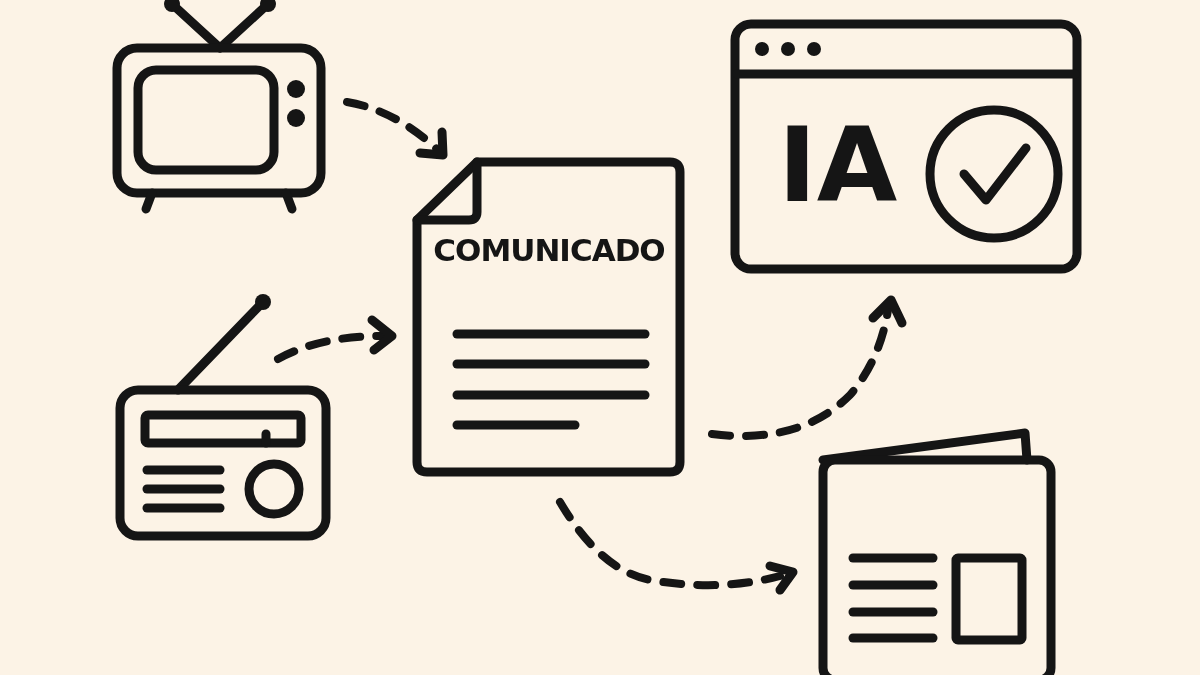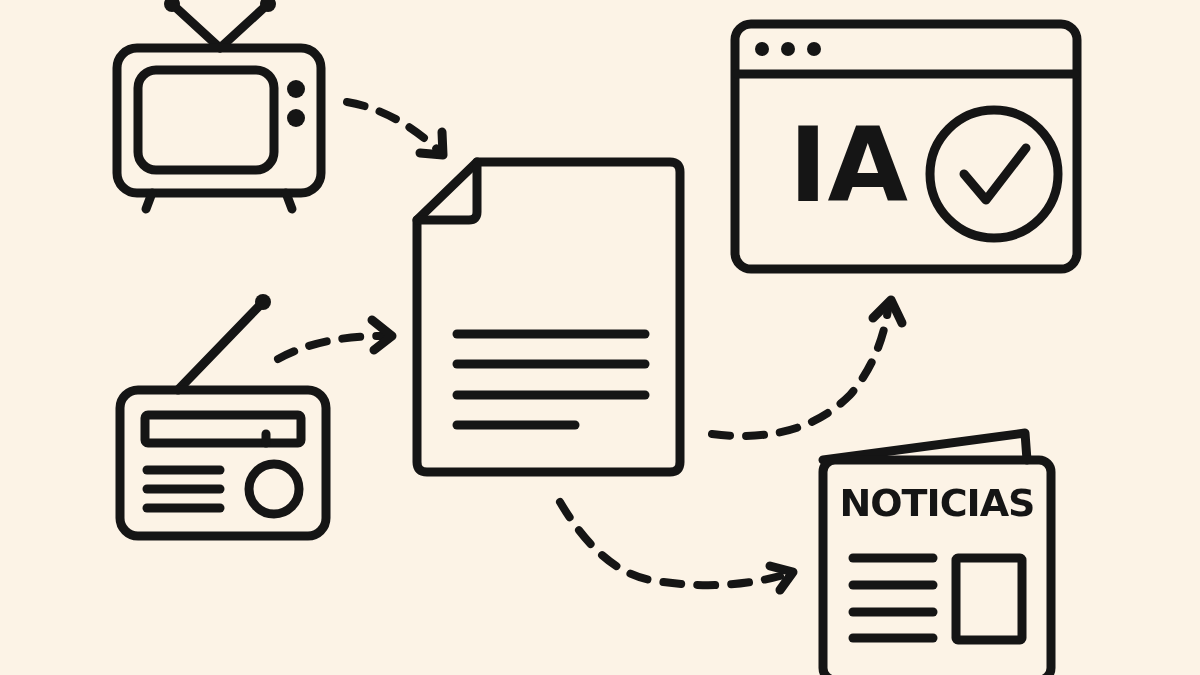--- a/index.html
+++ b/index.html
@@ -91,15 +91,15 @@
     <g>
       <path class="dash" d="M712 434 Q800 445 850 395 Q880 360 888 310"></path>
       <path class="stroke" d="M873 318 L891 300 L902 323"></path>
     </g>
     <g>
       <path class="dash" d="M560 502 Q600 570 650 580 Q720 592 780 576"></path>
       <path class="stroke" d="M770 566 L793 572 L780 590"></path>
     </g>
   </svg>
 
-  <div class="label" style="left:778px; top:105px; width:130px; font-size:104px; line-height:120px; text-align:right;">IA</div>
-  <div class="label" style="left:826px; top:478px; width:222px; font-size:38px; letter-spacing:-1px; line-height:50px;">NOTICIAS</div>
+  <div class="label" style="left:420px; top:232px; width:258px; font-size:31px; letter-spacing:-1px; line-height:36px;">COMUNICADO</div>
+  <div class="label" style="left:778px; top:105px; width:130px; font-size:104px; line-height:120px; text-align:left;">IA</div>
 </div>
 
 </body></html>

